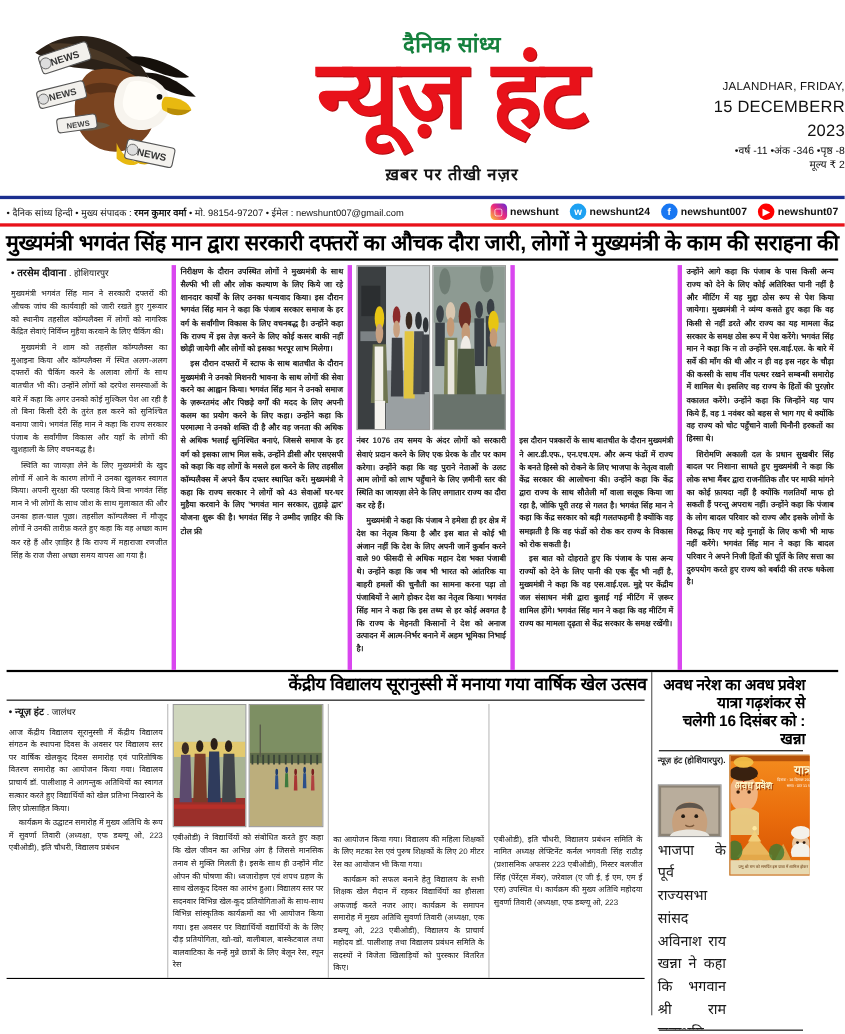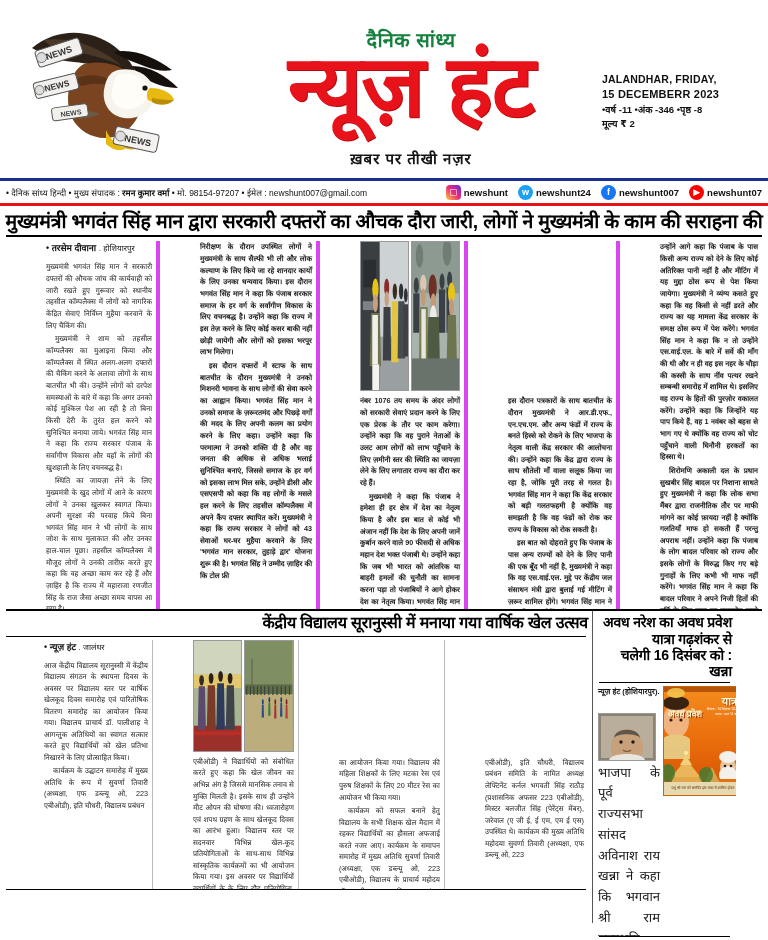--- a/index.html
+++ b/index.html
@@ -33,25 +33,25 @@
     color:#e8121a;
     line-height:.96;
     letter-spacing:-1px;
     white-space:nowrap;
     text-shadow:1px 1px 0 #b30d12;
   }
   .tagline{
     font-size:15px;font-weight:bold;color:#141414;margin-top:20px;letter-spacing:1px;
   }
   .masthead-right{
-    position:absolute;right:16px;top:72px;width:150px;text-align:left;
-    font-size:10px;line-height:1.45;color:#111;font-weight:bold;
+    position:absolute;right:0;top:72px;width:150px;text-align:right;
+    font-size:10px;line-height:1.45;color:#111;font-weight:normal;
   }
   .mr-line1{font-size:10.5px;letter-spacing:.2px;}
-  .mr-line2{font-size:11px;letter-spacing:.2px;}
+  .mr-line2{font-size:15px;letter-spacing:.2px;}
   .mr-line3{font-size:9.5px;}
   .mr-line4{font-size:9.5px;}
 
   
   .rulebar{height:3px;background:#1a2f8f;}
   .rulebar.red{background:#e8121a;}
   .contactbar{
     height:22px;display:flex;align-items:center;justify-content:space-between;
     padding:0 6px;box-sizing:border-box;
   }
@@ -78,21 +78,21 @@
 
   .lead-body{
     display:flex;padding:4px 6px 0 6px;box-sizing:border-box;
     height:372px;position:relative;
   }
   .col{
     font-size:7.2px;line-height:1.62;color:#1a1a1a;text-align:justify;
     box-sizing:border-box;overflow:hidden;
   }
   .col + .col{border-left:4px solid #d946ef;font-weight:bold;}
-  .col-inner{padding:0 4px;margin-left:36px;}
+  .col-inner{padding:0 4px;}
   .byline{font-size:9px;font-weight:bold;color:#111;margin-bottom:5px;}
   .byline .place{font-weight:normal;font-size:8px;}
   .para{margin:0 0 2px 0;text-indent:9px;}
   .para.first{text-indent:0;}
 
   .c1{width:150px;}
   .c2{width:160px;}
   .c3{width:148px;}
   .c4{width:152px;}
   .c5{width:146px;}

